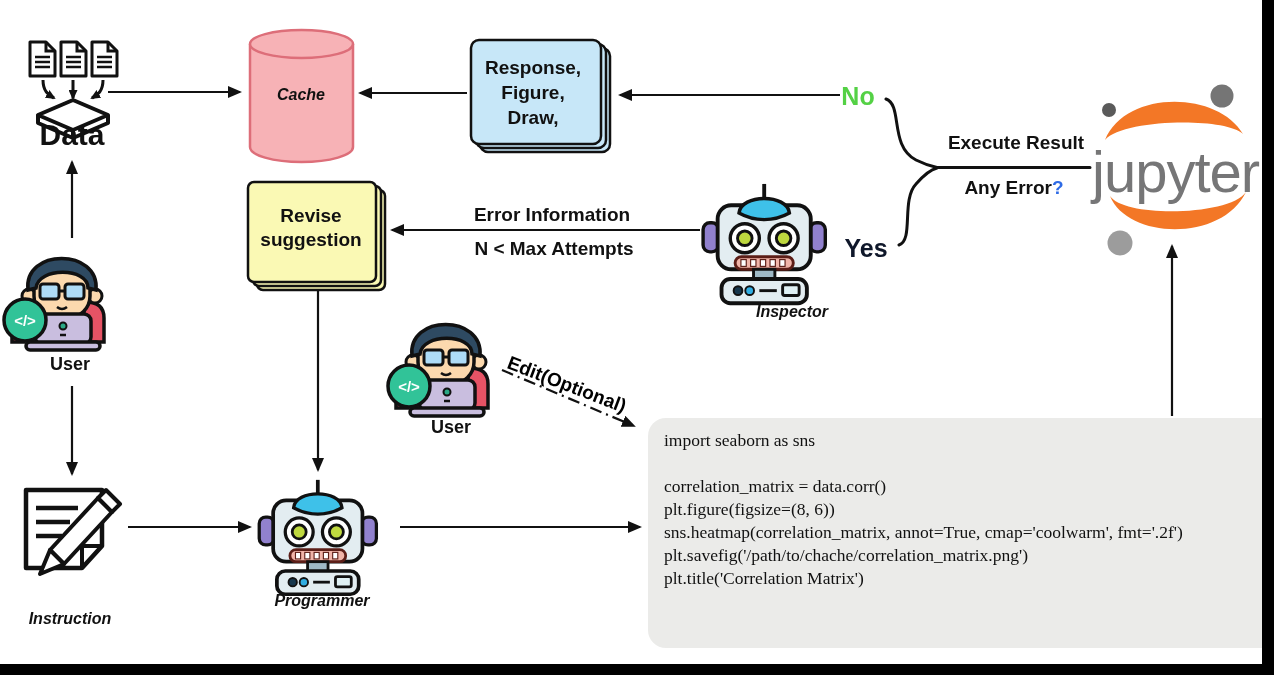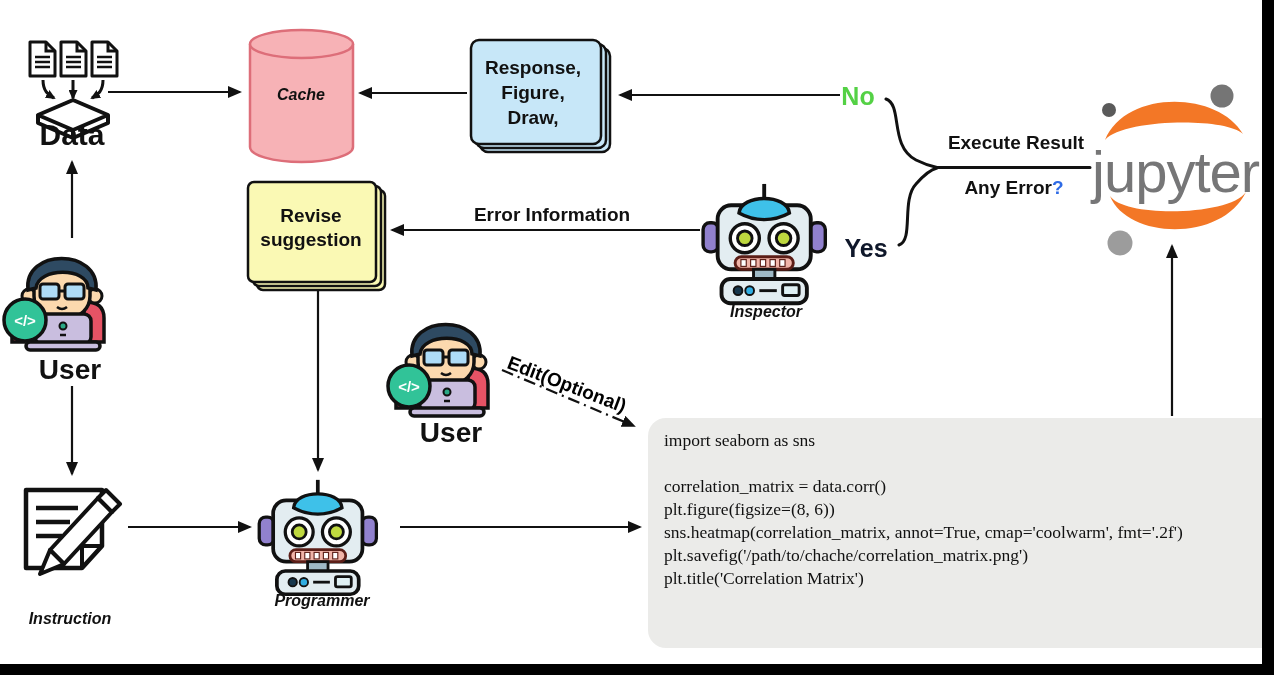--- a/index.html
+++ b/index.html
@@ -1,20 +1,20 @@
 <!DOCTYPE html>
 <html><head>
 <meta charset="utf-8">
 <style>
   html,body{margin:0;padding:0;background:#fff;}
   .canvas{position:relative;width:1274px;height:675px;background:#fff;overflow:hidden;
           font-family:"Liberation Sans",sans-serif;}
   .lbl{position:absolute;font-weight:700;color:#111;white-space:nowrap;}
   .ctr{transform:translateX(-50%);text-align:center;}
-  .fs27{font-size:30px;} .fs26{font-size:28px;} .fs23{font-size:16px;font-style:italic;}
+  .fs27{font-size:30px;} .fs26{font-size:18px;} .fs23{font-size:16px;font-style:italic;}
   .fs21{font-size:25px;} .fs19{font-size:19px;}
   .w600{font-weight:700;}
   .green{color:#54D145;} .red{color:#0f172a;}
   .q-blue{color:#2E6BE6;}
   .stacklines div{font-size:19px;font-weight:700;line-height:25px;}
   .revlines div{font-size:19px;font-weight:700;line-height:24px;text-align:center;}
   .edit-rot{position:absolute;left:512px;top:352px;font-size:19px;font-weight:600;
             transform:rotate(21deg);transform-origin:0 0;white-space:nowrap;}
   .jup-text{position:absolute;left:1092px;top:138px;font-size:58px;font-weight:400;
             color:#767677;letter-spacing:-1px;white-space:nowrap;}
@@ -176,31 +176,32 @@
 
   <div class="lbl ctr revlines" style="left:311px;top:204px;">
     <div>Revise</div>
     <div>suggestion</div>
   </div>
 
   <div class="lbl ctr fs26" style="left:70px;top:354px;">User</div>
   <div class="lbl ctr fs23" style="left:70px;top:570px;margin-top:40px;">Instruction</div>
   <div class="lbl ctr fs26" style="left:451px;top:417px;">User</div>
   <div class="lbl ctr fs23" style="left:322px;top:592px;">Programmer</div>
-  <div class="lbl ctr fs23" style="left:766px;top:303px;">Inspector</div>
+  <div class="lbl ctr fs23" style="left:792px;top:303px;">Inspector</div>
 
   <div class="lbl ctr fs21 green" style="left:858px;top:82px;">No</div>
   <div class="lbl ctr fs21 red" style="left:866px;top:234px;">Yes</div>
 
   <div class="lbl ctr fs19 w600" style="left:1016px;top:132px;">Execute Result</div>
   <div class="lbl ctr fs19 w600" style="left:1014px;top:177px;">
     <span>Any Error</span><span class="q-blue">?</span>
   </div>
 
   <div class="lbl ctr fs19 w600" style="left:552px;top:204px;">Error Information</div>
+  <div class="lbl ctr fs19 w600" style="left:554px;top:238px;">N &lt; Max Attempts</div>
 
   <div class="edit-rot">Edit(Optional)</div>
 
   <div class="jup-text">jupyter</div>
 
   <div class="codeblock">
     <div class="code-line">import seaborn as sns</div>
     <div class="code-line"></div>
     <div class="code-line">correlation_matrix = data.corr()</div>
     <div class="code-line">plt.figure(figsize=(8, 6))</div>

